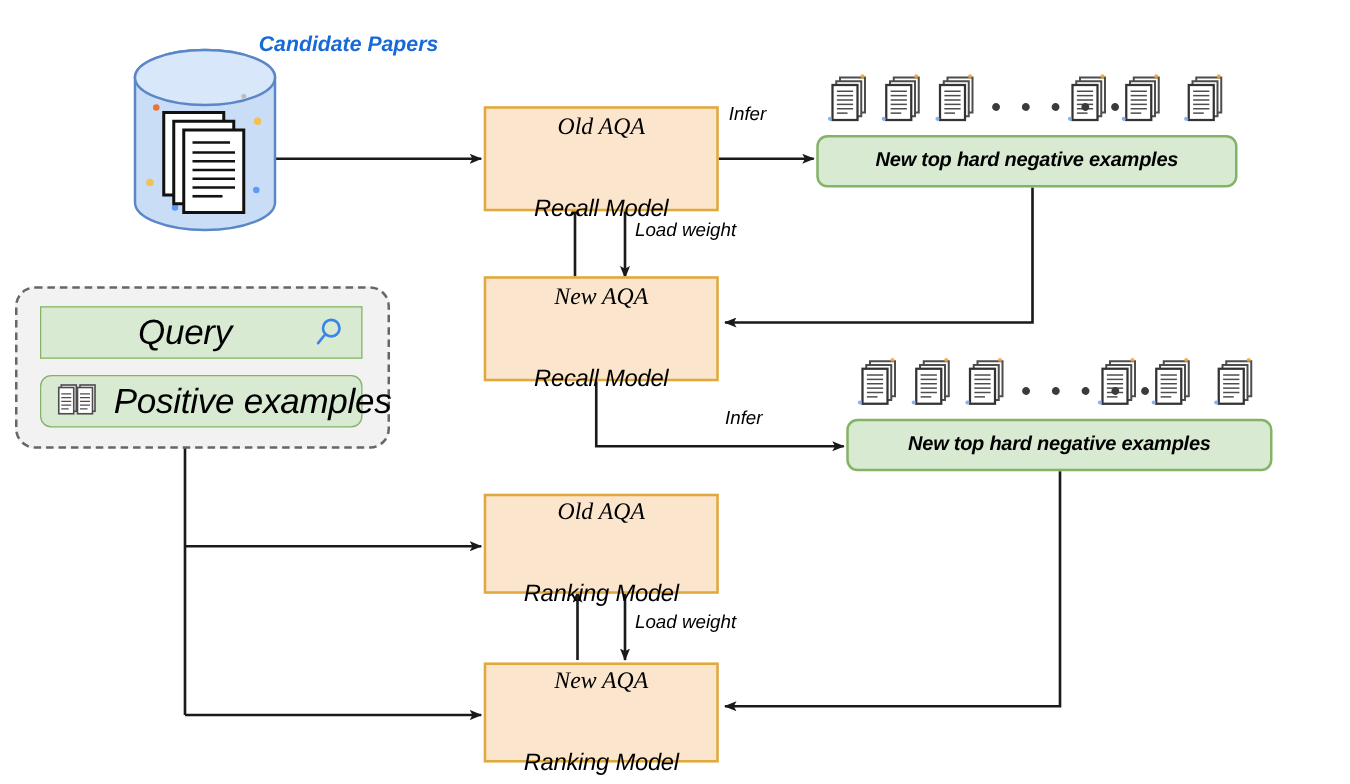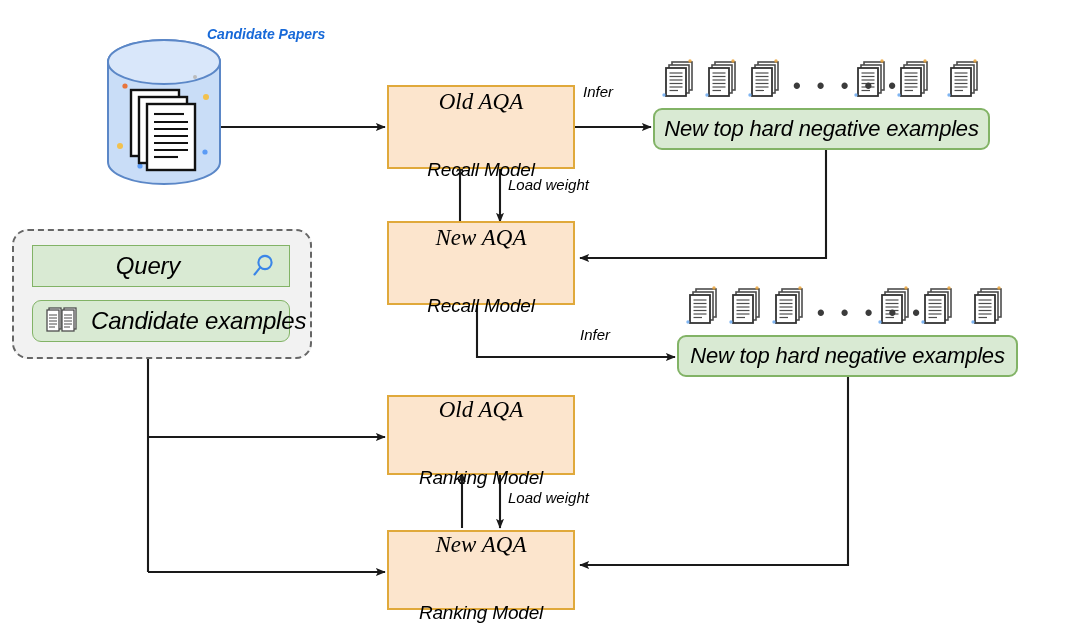--- a/index.html
+++ b/index.html
@@ -21,21 +21,21 @@
     display:flex;
     flex-direction:column;
     align-items:center;
     justify-content:center;
     line-height:1.18;
     z-index:5;
   }
   .pbox .ln1{
     font-family:"Liberation Serif",serif;
     font-style:italic;
-    font-size:23px;
+    font-size:19px;
     color:#000;
     white-space:nowrap;
     margin-top:16px;
   }
   .pbox .ln2{
     font-family:"Liberation Sans",sans-serif;
     font-style:italic;
     font-size:19px;
     color:#000;
     white-space:nowrap;
@@ -51,24 +51,25 @@
     border-radius:9px;
     box-sizing:border-box;
     display:flex;
     align-items:center;
     justify-content:center;
     z-index:5;
   }
   .gbox span{
     font-family:"Liberation Sans",sans-serif;
     font-style:italic;
-    font-size:22px;
+    font-size:16px;
     color:#000;
     white-space:nowrap;
     letter-spacing:-0.2px;
+    font-weight:bold;
   }
 
   
   .dashgroup{
     position:absolute;
     background:#f2f2f2;
     border:2.5px dashed #666666;
     border-radius:16px;
     box-sizing:border-box;
     z-index:4;
@@ -79,21 +80,21 @@
     border:1.5px solid #82b366;
     box-sizing:border-box;
     display:flex;
     align-items:center;
     z-index:6;
   }
   .qbox.rounded{border-radius:9px;}
   .qbox .qlabel{
     font-family:"Liberation Sans",sans-serif;
     font-style:italic;
-    font-size:24px;
+    font-size:28px;
     color:#000;
     white-space:nowrap;
     letter-spacing:-0.2px;
   }
 
   
   .elabel{
     position:absolute;
     font-family:"Liberation Sans",sans-serif;
     font-style:italic;
@@ -103,21 +104,21 @@
     z-index:6;
     text-align:center;
   }
 
   
   .title{
     position:absolute;
     font-family:"Liberation Sans",sans-serif;
     font-style:italic;
     font-weight:bold;
-    font-size:14px;
+    font-size:17px;
     color:#1769d8;
     white-space:nowrap;
     z-index:6;
   }
 
   
   svg.layer{position:absolute;left:0;top:0;width:1080px;height:627px;}
   svg.edges{z-index:2;}
   svg.icons{z-index:7;pointer-events:none;}
 
@@ -326,21 +327,21 @@
         <line x1="4" y1="15" x2="12" y2="15"></line>
         <line x1="4" y1="18" x2="12" y2="18"></line>
         <line x1="4" y1="21" x2="10" y2="21"></line>
         <line x1="19" y1="9" x2="27" y2="9"></line>
         <line x1="19" y1="12" x2="27" y2="12"></line>
         <line x1="19" y1="15" x2="27" y2="15"></line>
         <line x1="19" y1="18" x2="27" y2="18"></line>
         <line x1="19" y1="21" x2="25" y2="21"></line>
       </g>
     </svg>
-    <span class="qlabel" style="margin-left:12px;">Candidate examples</span>
+    <span class="qlabel" style="margin-left:12px;">Positive examples</span>
   </div>
 
   <div class="elabel" style="left:583px;top:83px;">Infer</div>
   <div class="elabel" style="left:580px;top:326px;">Infer</div>
   <div class="elabel" style="left:508px;top:176px;">Load weight</div>
   <div class="elabel" style="left:508px;top:489px;">Load weight</div>
 
 </div>
 
 </body></html>

